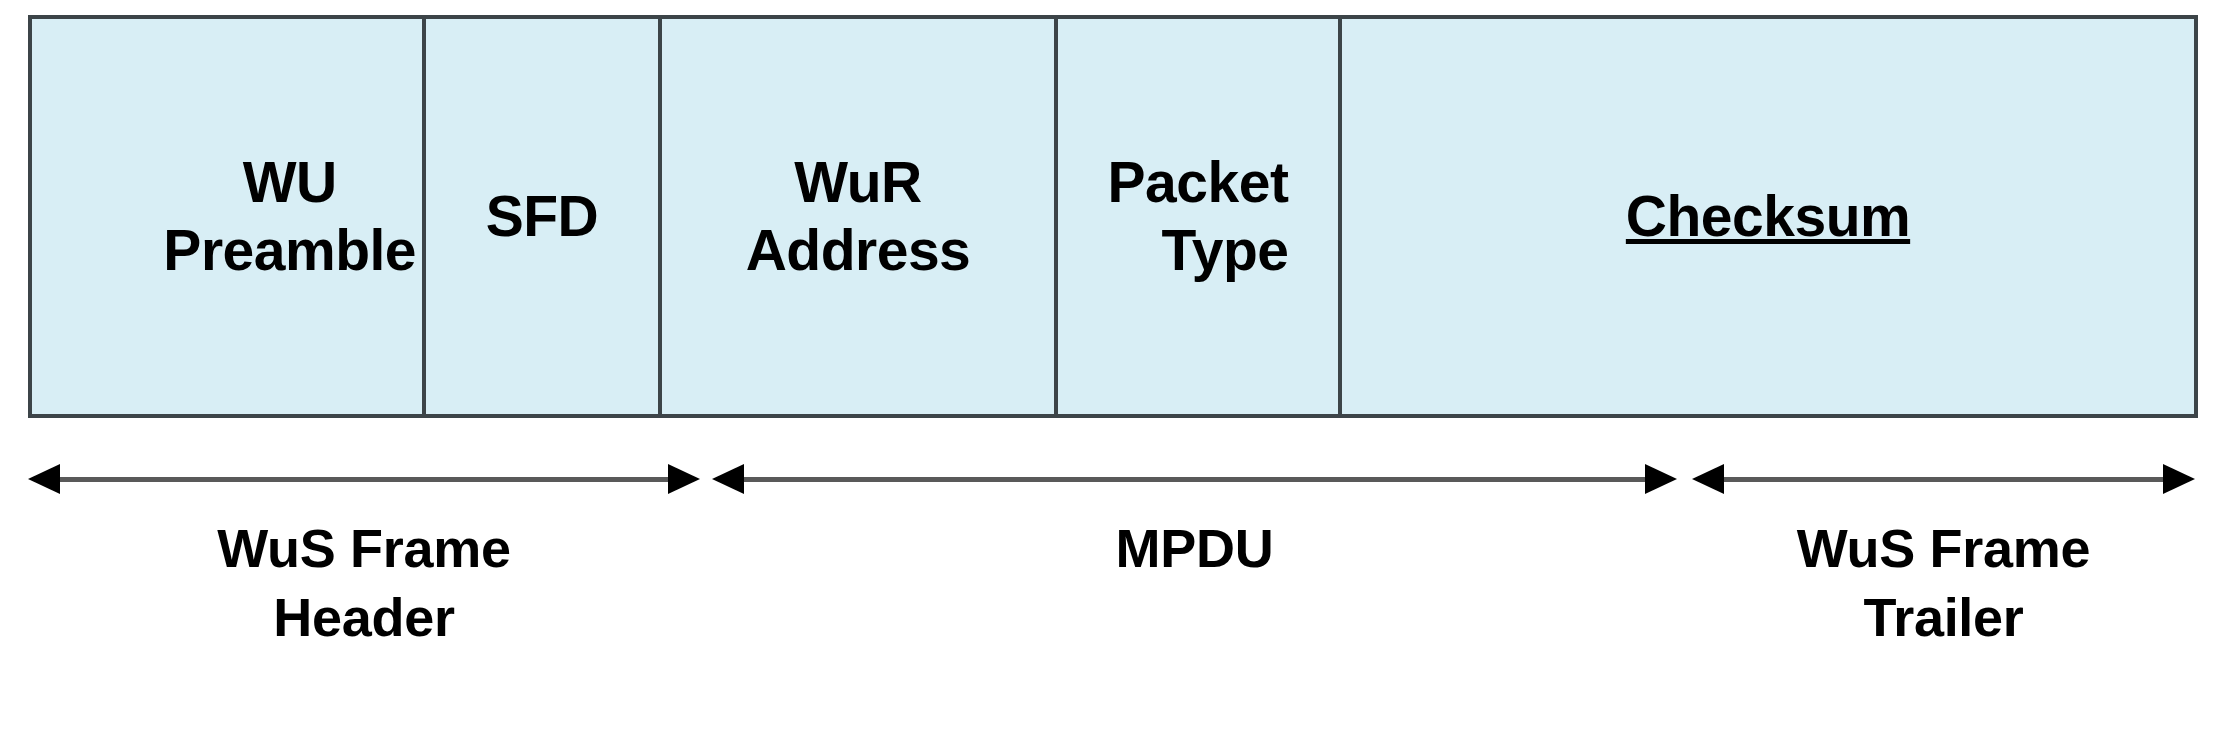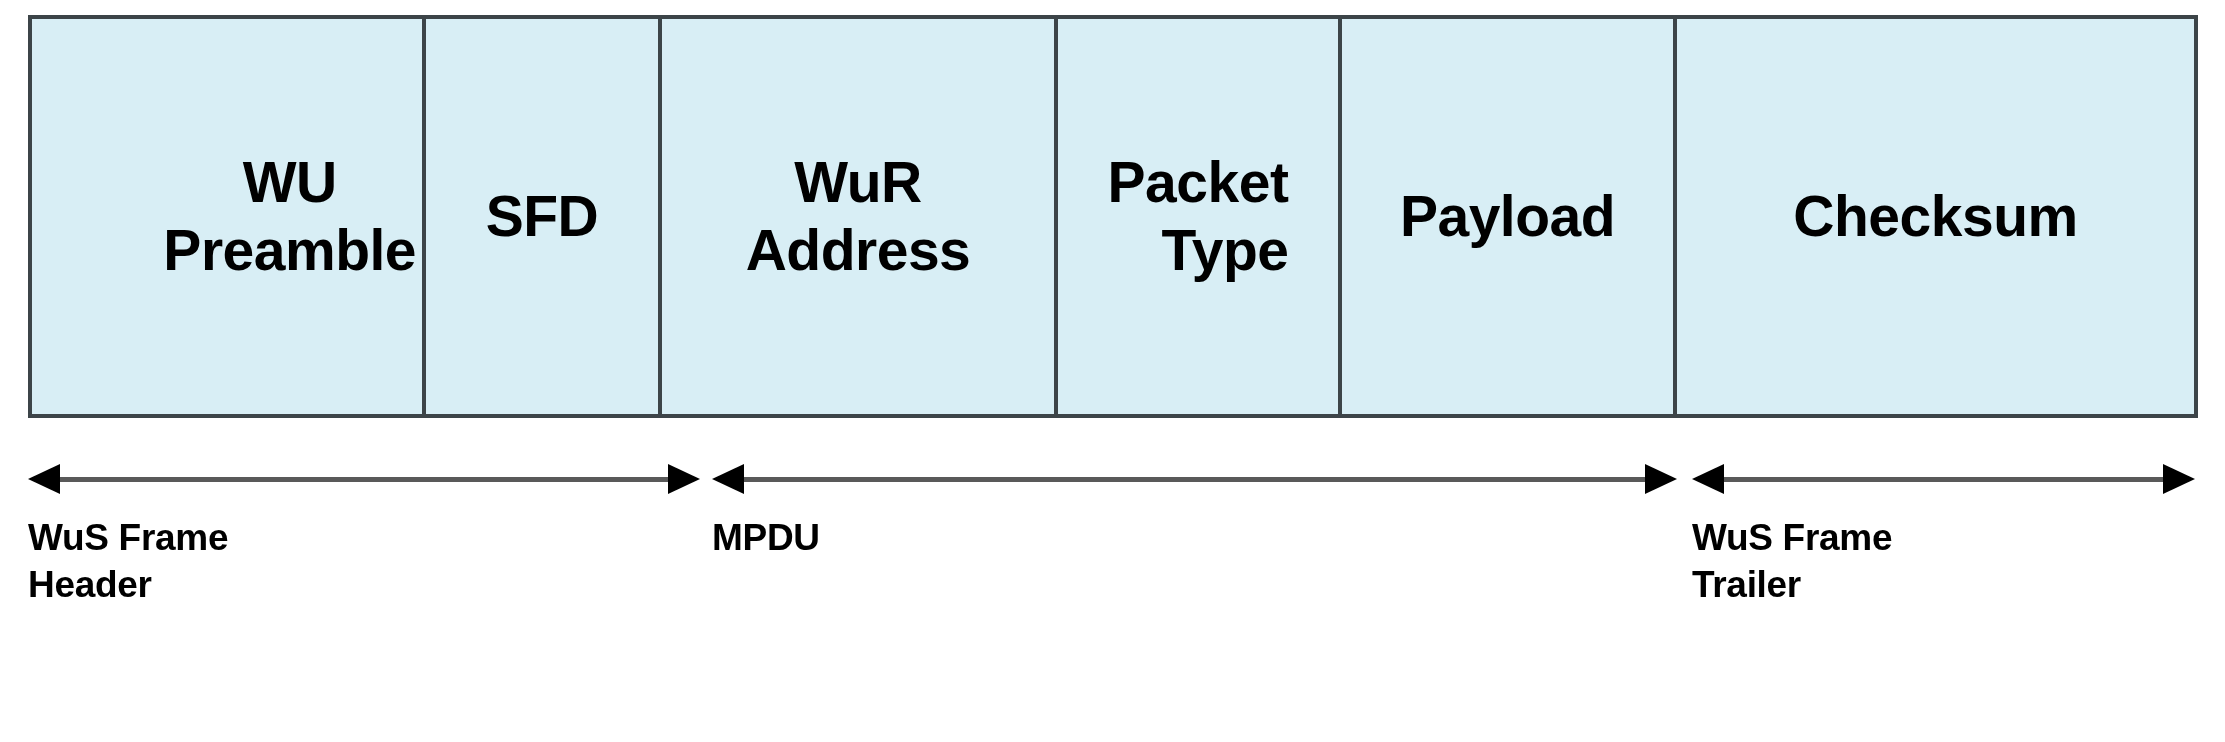--- a/index.html
+++ b/index.html
@@ -33,20 +33,21 @@
     border-right: 4px solid #3c4448;
     background: #d8eef5;
     display: flex;
     align-items: center;
     justify-content: center;
     text-align: center;
     position: relative;
   }
   .frame-field:last-child {
     border-right: none;
+    text-decoration: underline;
   }
   .frame-field-label {
     font-size: 57px;
     font-weight: bold;
     color: #000000;
     line-height: 1.18;
     letter-spacing: -0.5px;
     padding: 0 6px;
     white-space: pre-line;
   }
@@ -82,22 +83,22 @@
   }
   .arrow-head.right {
     right: 0;
     border-left: 32px solid #000000;
   }
   .span-label {
     position: absolute;
     top: 58px;
     left: 0;
     width: 100%;
-    text-align: left;
-    font-size: 37px;
+    text-align: center;
+    font-size: 54px;
     font-weight: bold;
     color: #000000;
     line-height: 1.28;
     white-space: pre-line;
     letter-spacing: -0.3px;
   }
 </style>
 </head>
 <body>
 
@@ -117,23 +118,20 @@
     <div class="frame-field" style="width:396px;">
       <span class="frame-field-label">WuR
 Address</span>
     </div>
 
     <div class="frame-field" style="width:284px;text-align:right;">
       <span class="frame-field-label">Packet
 Type</span>
     </div>
 
-    <div class="frame-field" style="width:335px;">
-      <span class="frame-field-label">Payload</span>
-    </div>
 
     <div class="frame-field" style="flex:1 1 auto;">
       <span class="frame-field-label">Checksum</span>
     </div>
 
   </div>
 
   <div class="span-group" style="left:28px; top:456px; width:672px; height:240px;">
     <div class="span-arrow">
       <div class="arrow-line" style="left:26px; right:26px;"></div>

